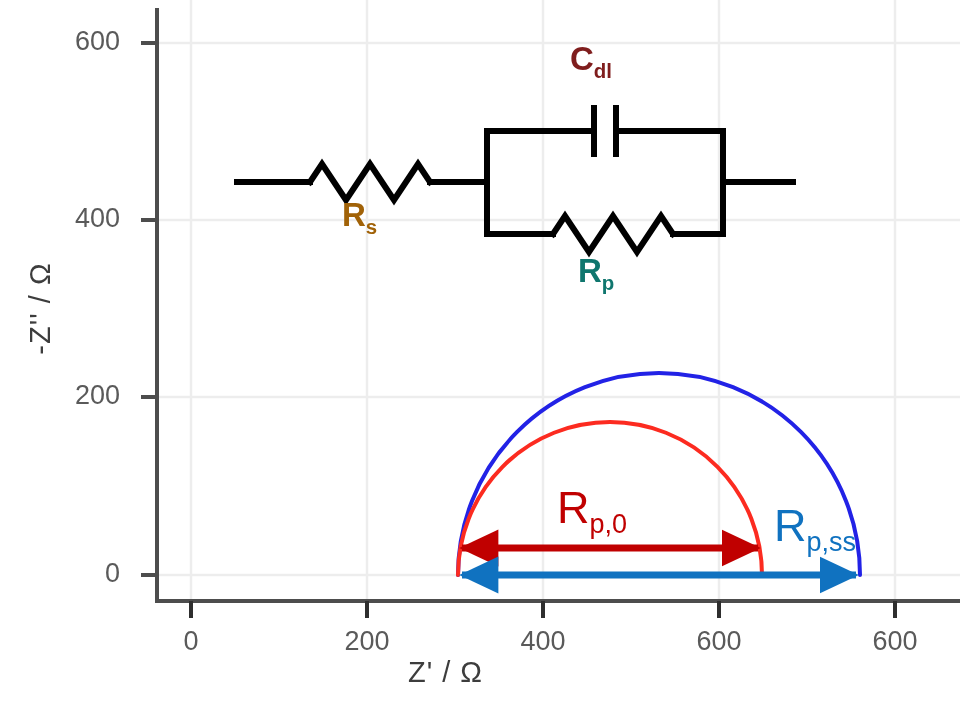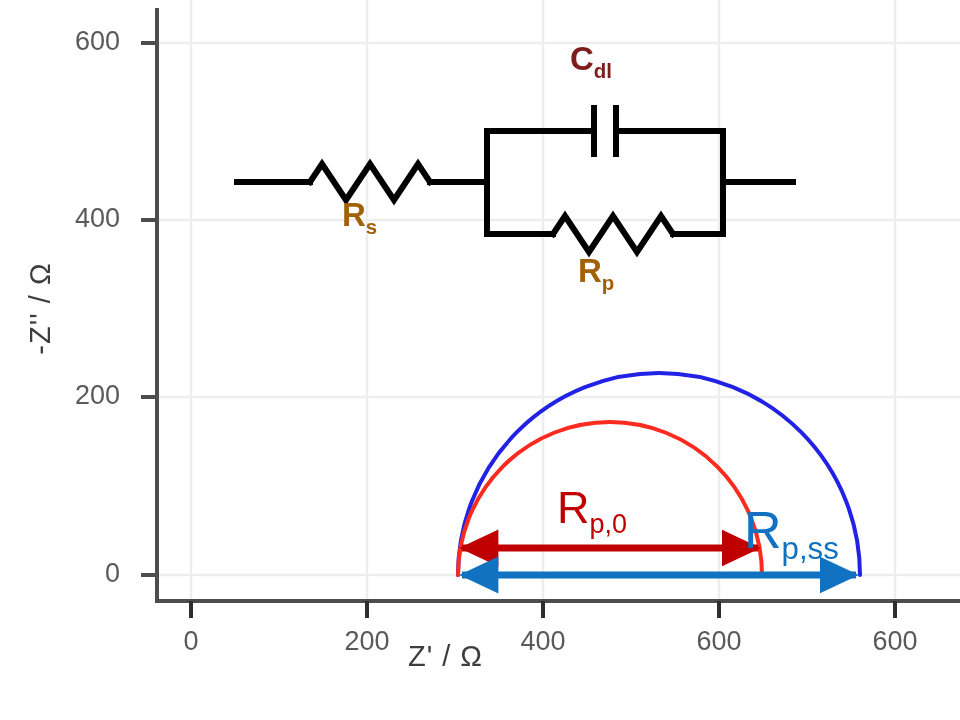--- a/index.html
+++ b/index.html
@@ -8,21 +8,21 @@
     font-family:"Liberation Sans", sans-serif;
     overflow:hidden;position:relative;
   }
   #fig{position:absolute;left:0;top:0;width:960px;height:720px;}
   .axlabel{
     position:absolute;color:#3d3d3d;font-weight:400;
     font-family:"Liberation Sans", sans-serif;
     white-space:nowrap;
   }
   #xaxis-title{
-    left:0;top:640px;width:891px;text-align:center;
+    left:0;top:656px;width:891px;text-align:center;
     font-size:29px;letter-spacing:1px;
   }
   #yaxis-title{
     left:-60px;top:292px;width:200px;text-align:center;
     font-size:29px;letter-spacing:1px;
     transform:rotate(-90deg);transform-origin:50% 50%;
   }
   .tick-x{
     position:absolute;color:#5a5a5a;font-size:27px;
     text-align:center;width:120px;
@@ -31,27 +31,27 @@
     position:absolute;color:#5a5a5a;font-size:27px;
     text-align:right;width:120px;
   }
   .sym{
     position:absolute;white-space:nowrap;
     font-family:"Liberation Sans", sans-serif;
     font-weight:700;
   }
   .sym sub{font-size:0.62em;font-weight:700;}
   #lbl-cdl{left:570px;top:40px;font-size:33px;color:#7f1d1d;}
-  #lbl-rp{left:578px;top:252px;font-size:33px;color:#a16207;}
+  #lbl-rp{left:578px;top:252px;font-size:33px;color:#0f766e;}
   #lbl-rs{left:342px;top:196px;font-size:33px;color:#a16207;}
   #lbl-rp0{
     left:557px;top:482px;font-size:45px;font-weight:400;color:#c00000;text-align:right;
   }
   #lbl-rpss{
-    left:744px;top:500px;font-size:52px;font-weight:400;color:#1072c0;
+    left:774px;top:500px;font-size:45px;font-weight:400;color:#1072c0;
   }
   #lbl-rp0 sub,#lbl-rpss sub{font-size:0.6em;font-weight:400;}
 </style>
 </head>
 <body>
 
 <svg id="fig" viewBox="0 0 960 720">
 
   <g stroke="#ededed" stroke-width="2.5">
     <line x1="157" y1="43" x2="960" y2="43"></line>

